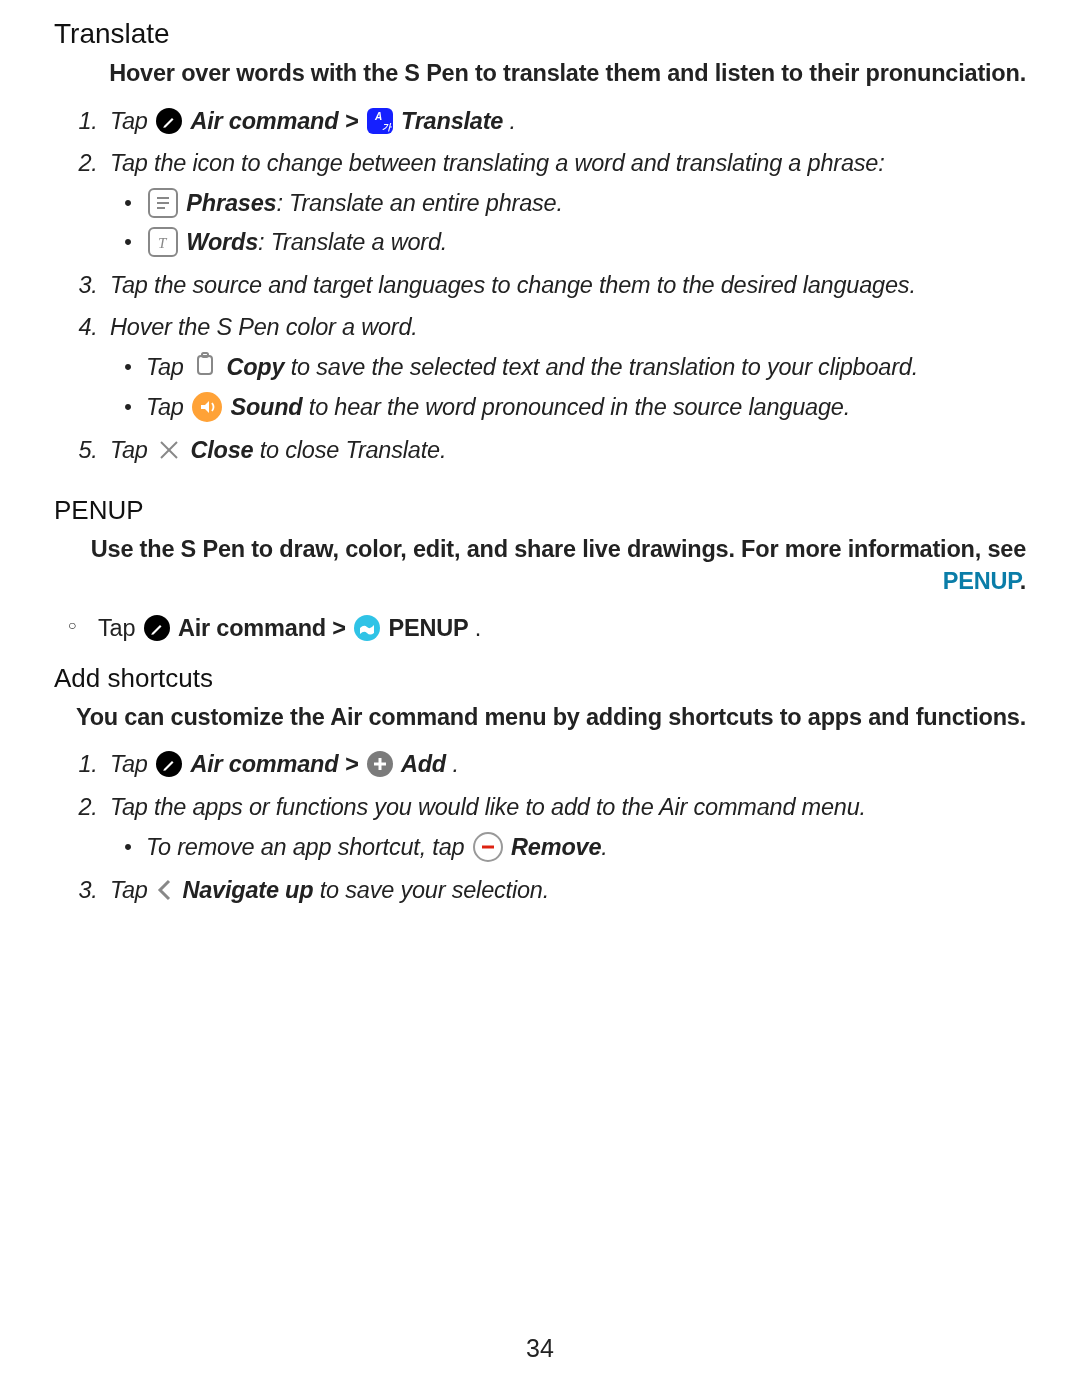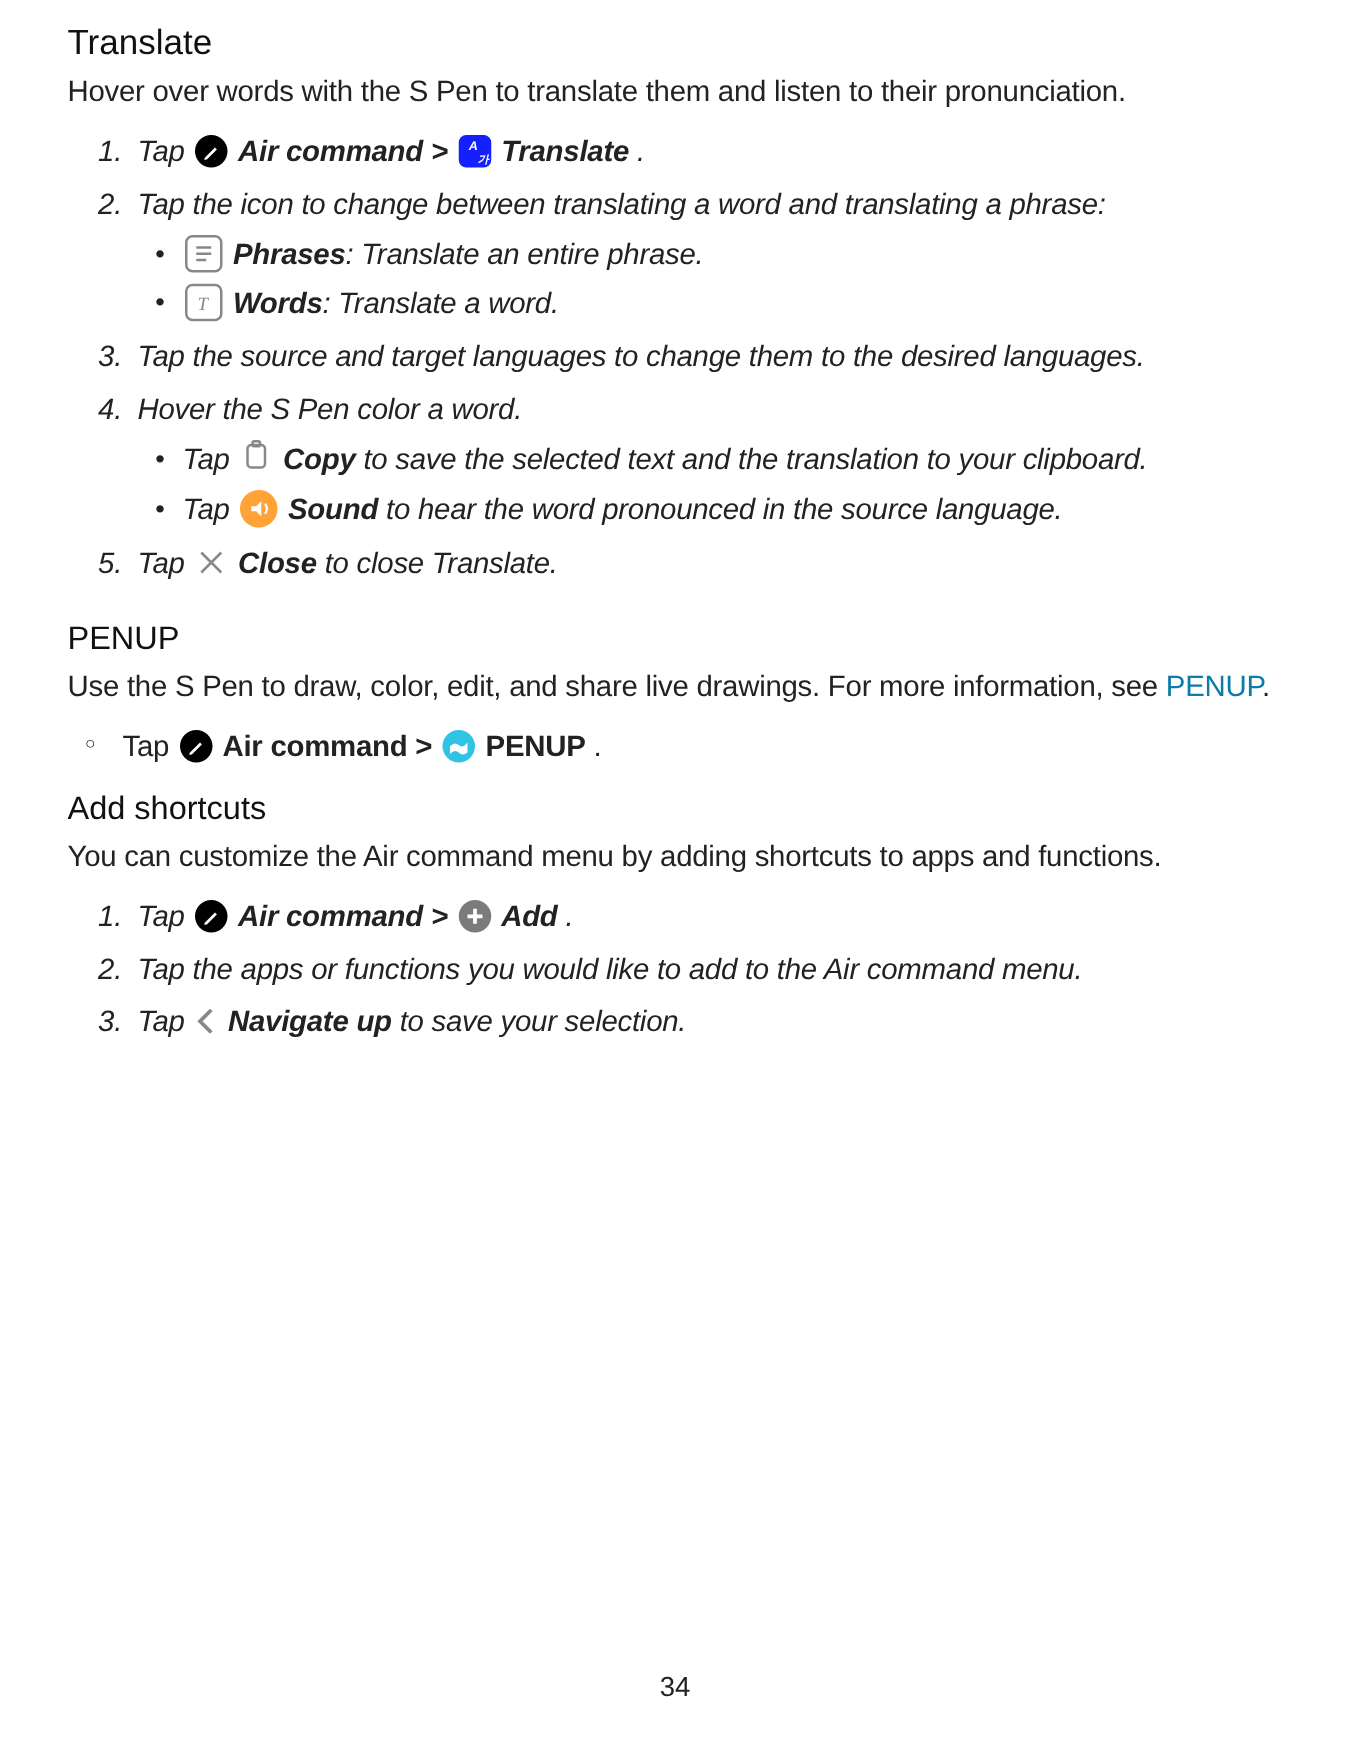--- a/index.html
+++ b/index.html
@@ -37,22 +37,23 @@
   .subsection-heading {
     font-size: 26px;
     font-weight: 500;
     margin: 28px 0 8px 0;
     color: #111;
   }
   p.body {
     font-size: 23.5px;
     line-height: 1.35;
     margin: 0 0 14px 0;
-    font-weight: 400;
-    letter-spacing: -0.2px;
+    font-weight: 700;
+    letter-spacing: -0.2px;
+    text-align: right;
   }
   ol.steps {
     list-style: decimal;
     margin: 0 0 0 0;
     padding-left: 50px;
     font-style: italic;
   }
   ol.steps > li {
     font-size: 23.5px;
     line-height: 1.45;
@@ -128,21 +129,21 @@
   }
   .remove-circle {
     width:26px; height:26px; border-radius:50%; background:#fff; border:2px solid #999;
   }
 
   .pagenum {
     position: absolute;
     bottom: 34px;
     left: 0; right: 0;
     text-align: center;
-    font-size: 22px;
+    font-size: 25px;
   }
 </style>
 </head>
 <body>
 
 <div class="page">
 
 
   <h2 class="section-heading">Translate</h2>
   <p class="body">Hover over words with the S Pen to translate them and listen to their pronunciation.</p>
@@ -275,20 +276,31 @@
           <line x1="13" y1="7" x2="13" y2="19" stroke="#fff" stroke-width="3"></line>
           <line x1="7" y1="13" x2="19" y2="13" stroke="#fff" stroke-width="3"></line>
         </svg>
       </span>
       <span class="bold"> Add</span>
       <span>.</span>
     </li>
 
     <li>
       <span>Tap the apps or functions you would like to add to the Air command menu.</span>
+      <ul class="sub">
+        <li>
+          <span>To remove an app shortcut, tap </span>
+          <span class="icon remove-circle">
+            <svg width="26" height="26" viewBox="0 0 26 26">
+              <line x1="7" y1="13" x2="19" y2="13" stroke="#d21" stroke-width="3"></line>
+            </svg>
+          </span>
+          <span class="bold"> Remove</span><span>.</span>
+        </li>
+      </ul>
     </li>
 
     <li>
       <span>Tap </span>
       <span class="icon">
         <svg width="18" height="26" viewBox="0 0 18 26">
           <polyline points="13,4 4,13 13,22" fill="none" stroke="#888" stroke-width="3"></polyline>
         </svg>
       </span>
       <span class="bold"> Navigate up</span><span> to save your selection.</span>

